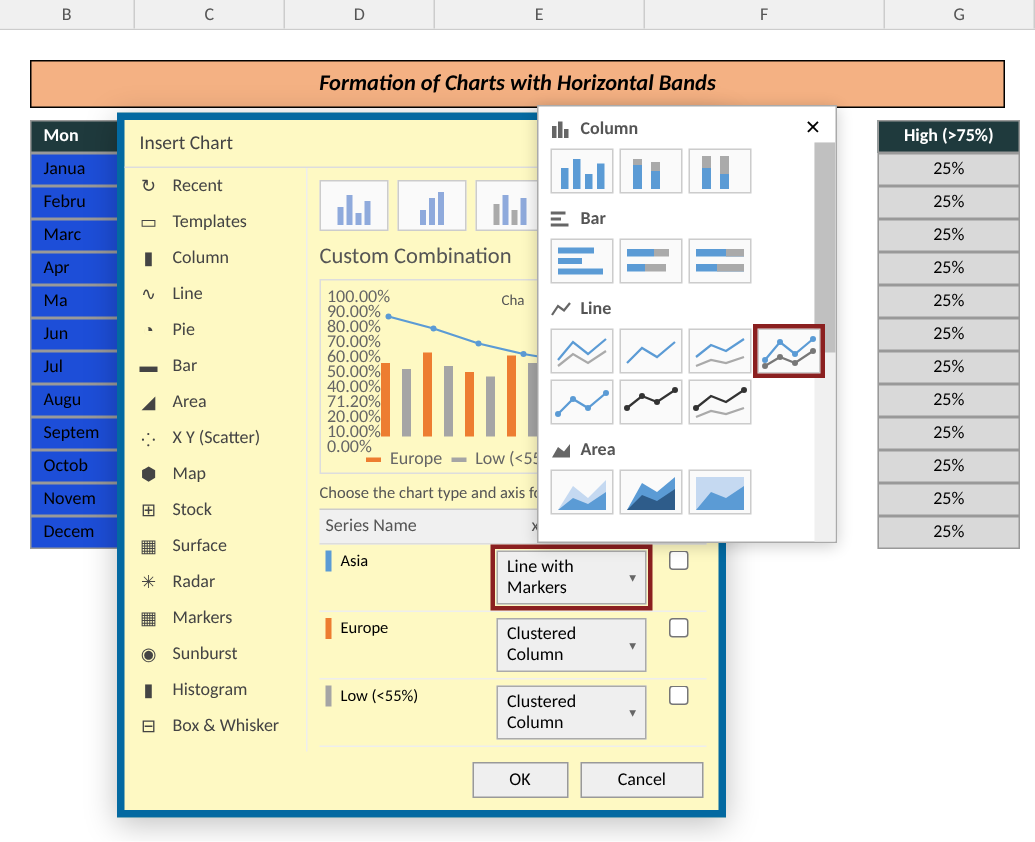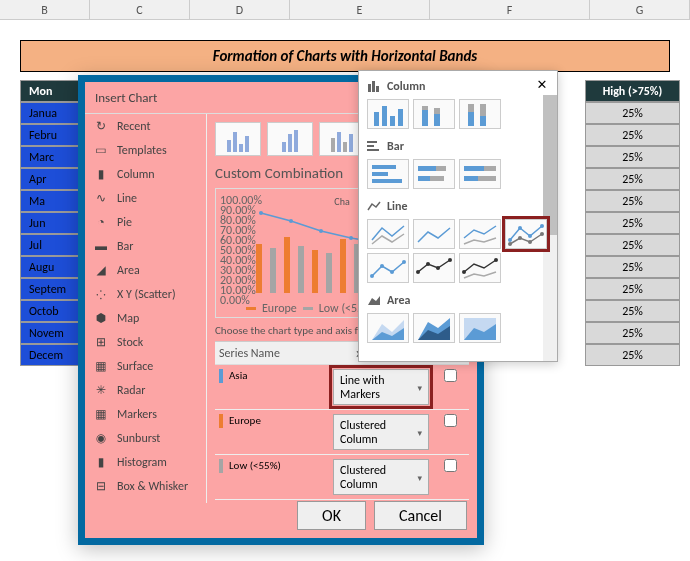--- a/index.html
+++ b/index.html
@@ -13,21 +13,21 @@
 .title-band{margin:20px 20px 10px 20px;background:#f4b183;border:1px solid #000;padding:6px;text-align:center;font-weight:bold;font-style:italic;font-size:15px}
 .sheet{position:absolute;left:20px;top:80px}
 .sheet-head{display:flex}
 .sheet-head .cell,.sheet-row .cell{border:1px solid #999;padding:4px 8px;height:22px;display:flex;align-items:center}
 .sheet-head .cell{background:#1f3a3d;color:#fff;font-weight:bold;justify-content:center}
 .sheet-row .cell{background:#1d4ed8;justify-content:flex-end}
 .mon{width:70px;justify-content:flex-start!important}
 .high{width:95px;background:#d9d9d9!important;justify-content:center!important}
 .high-head{width:95px}
 .right-col{position:absolute;right:10px;top:80px}
-.dialog{position:absolute;left:78px;top:75px;width:406px;height:470px;background:#fca5a5;border:7px solid #0369a1;box-shadow:0 4px 20px rgba(0,0,0,.25)}
+.dialog{position:absolute;left:78px;top:75px;width:406px;height:470px;background:#fef9c3;border:5px solid #0369a1;box-shadow:0 4px 20px rgba(0,0,0,.25)}
 .dlg-title{padding:8px 10px;font-size:13px;color:#444}
 .dlg-close{position:absolute;right:8px;top:8px;width:20px;height:20px;text-align:center;line-height:18px;cursor:pointer;font-size:14px}
 .dlg-tabs{display:flex;border-top:1px solid #ddd;margin-top:4px}
 .dlg-tab{padding:6px 14px;border:1px solid #ddd;border-bottom:none;background:#f5f5f5;cursor:pointer;font-size:12px}
 .dlg-tab.active{background:#fff;border-top:1px solid #ddd}
 .dlg-body{display:flex;height:390px;border-top:1px solid #ddd}
 .dlg-side{width:122px;border-right:1px solid #eee;overflow:hidden}
 .side-item{display:flex;align-items:center;gap:8px;padding:5px 8px;cursor:pointer;color:#444}
 .side-item .ico{width:16px;height:14px;display:flex;align-items:center;justify-content:center}
 .dlg-main{flex:1;padding:8px;position:relative}
@@ -50,21 +50,21 @@
 .sh-ax{width:40px;text-align:right}
 .series-row{display:flex;align-items:flex-start;padding:4px;gap:6px;border-bottom:1px solid #eee}
 .sr-mark{width:4px;height:14px}
 .sr-name{width:98px;font-size:11px}
 .sr-drop{flex:1;border:1px solid #aaa;background:#efefef;padding:3px 6px;font-size:11px;display:flex;justify-content:space-between;align-items:center;cursor:pointer}
 .sr-drop .chev{font-size:9px;color:#666}
 .sr-drop.red{outline:3px solid #8B2020;outline-offset:1px}
 .sr-cb{width:30px;text-align:center}
 .sr-cb input{cursor:pointer}
 .dlg-foot{position:absolute;bottom:8px;right:10px;display:flex;gap:8px}
-.btn{border:1px solid #999;background:#efefef;padding:4px 24px;cursor:pointer;font-size:16px}
+.btn{border:1px solid #999;background:#efefef;padding:4px 24px;cursor:pointer;font-size:12px}
 .popover{position:absolute;left:358px;top:70px;width:200px;background:#fff;border:1px solid #aaa;box-shadow:0 2px 10px rgba(0,0,0,.2);padding:8px;z-index:5}
 .pop-close{position:absolute;right:6px;top:6px;width:18px;height:18px;text-align:center;cursor:pointer;font-size:13px}
 .pop-sec{margin-bottom:10px}
 .pop-lbl{display:flex;align-items:center;gap:6px;font-size:11px;color:#555;font-weight:bold;margin-bottom:6px}
 .pop-lbl svg{width:14px;height:12px}
 .pop-row{display:flex;gap:4px;margin-bottom:4px}
 .pop-thumb{width:42px;height:30px;border:1px solid #ccc;background:#fafafa;position:relative;cursor:pointer;overflow:hidden}
 .pop-thumb.sel{outline:3px solid #8B2020}
 .scroll-track{position:absolute;right:0;top:24px;bottom:0;width:14px;background:#f0f0f0}
 .scroll-thumb{position:absolute;top:0;width:100%;height:140px;background:#c0c0c0}
@@ -266,21 +266,21 @@
       <div class="preview">
         <div style="text-align:center;font-size:10px;color:#555">Cha</div>
         <div class="yaxis" id="yaxis">
             <div>100.00%</div>
             <div>90.00%</div>
             <div>80.00%</div>
             <div>70.00%</div>
             <div>60.00%</div>
             <div>50.00%</div>
             <div>40.00%</div>
-            <div>30.00%</div>
+            <div>71.20%</div>
             <div>20.00%</div>
             <div>10.00%</div>
             <div>0.00%</div>
           </div>
         <div class="bars" id="bars">
             <div class="pb" style="height:49.5px"></div>
             <div class="pg" style="height:45px"></div>
             <div class="pb" style="height:55.800000000000004px"></div>
             <div class="pg" style="height:46.800000000000004px"></div>
             <div class="pb" style="height:43.2px"></div>

